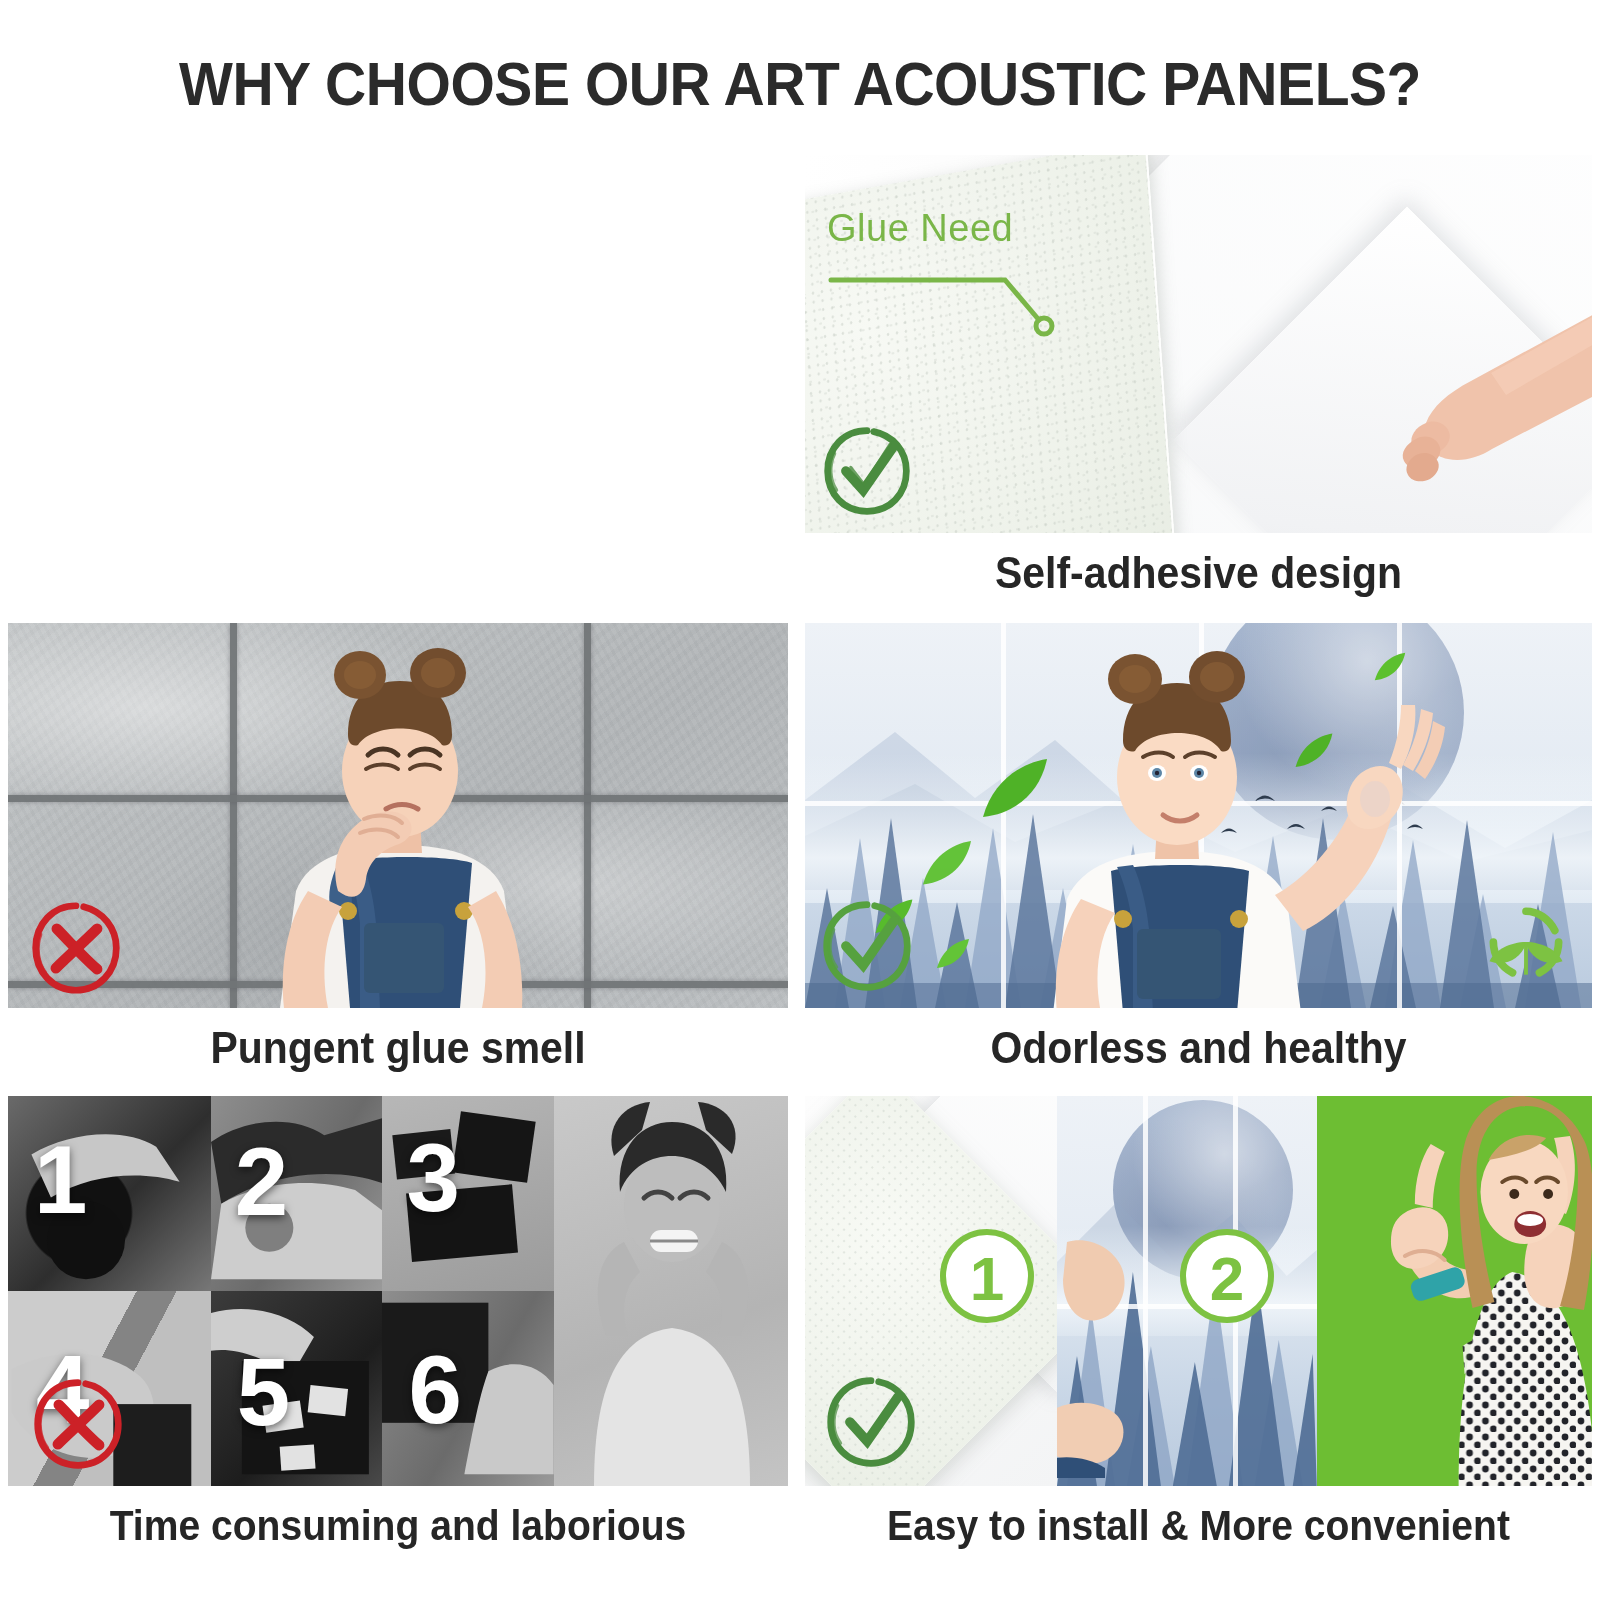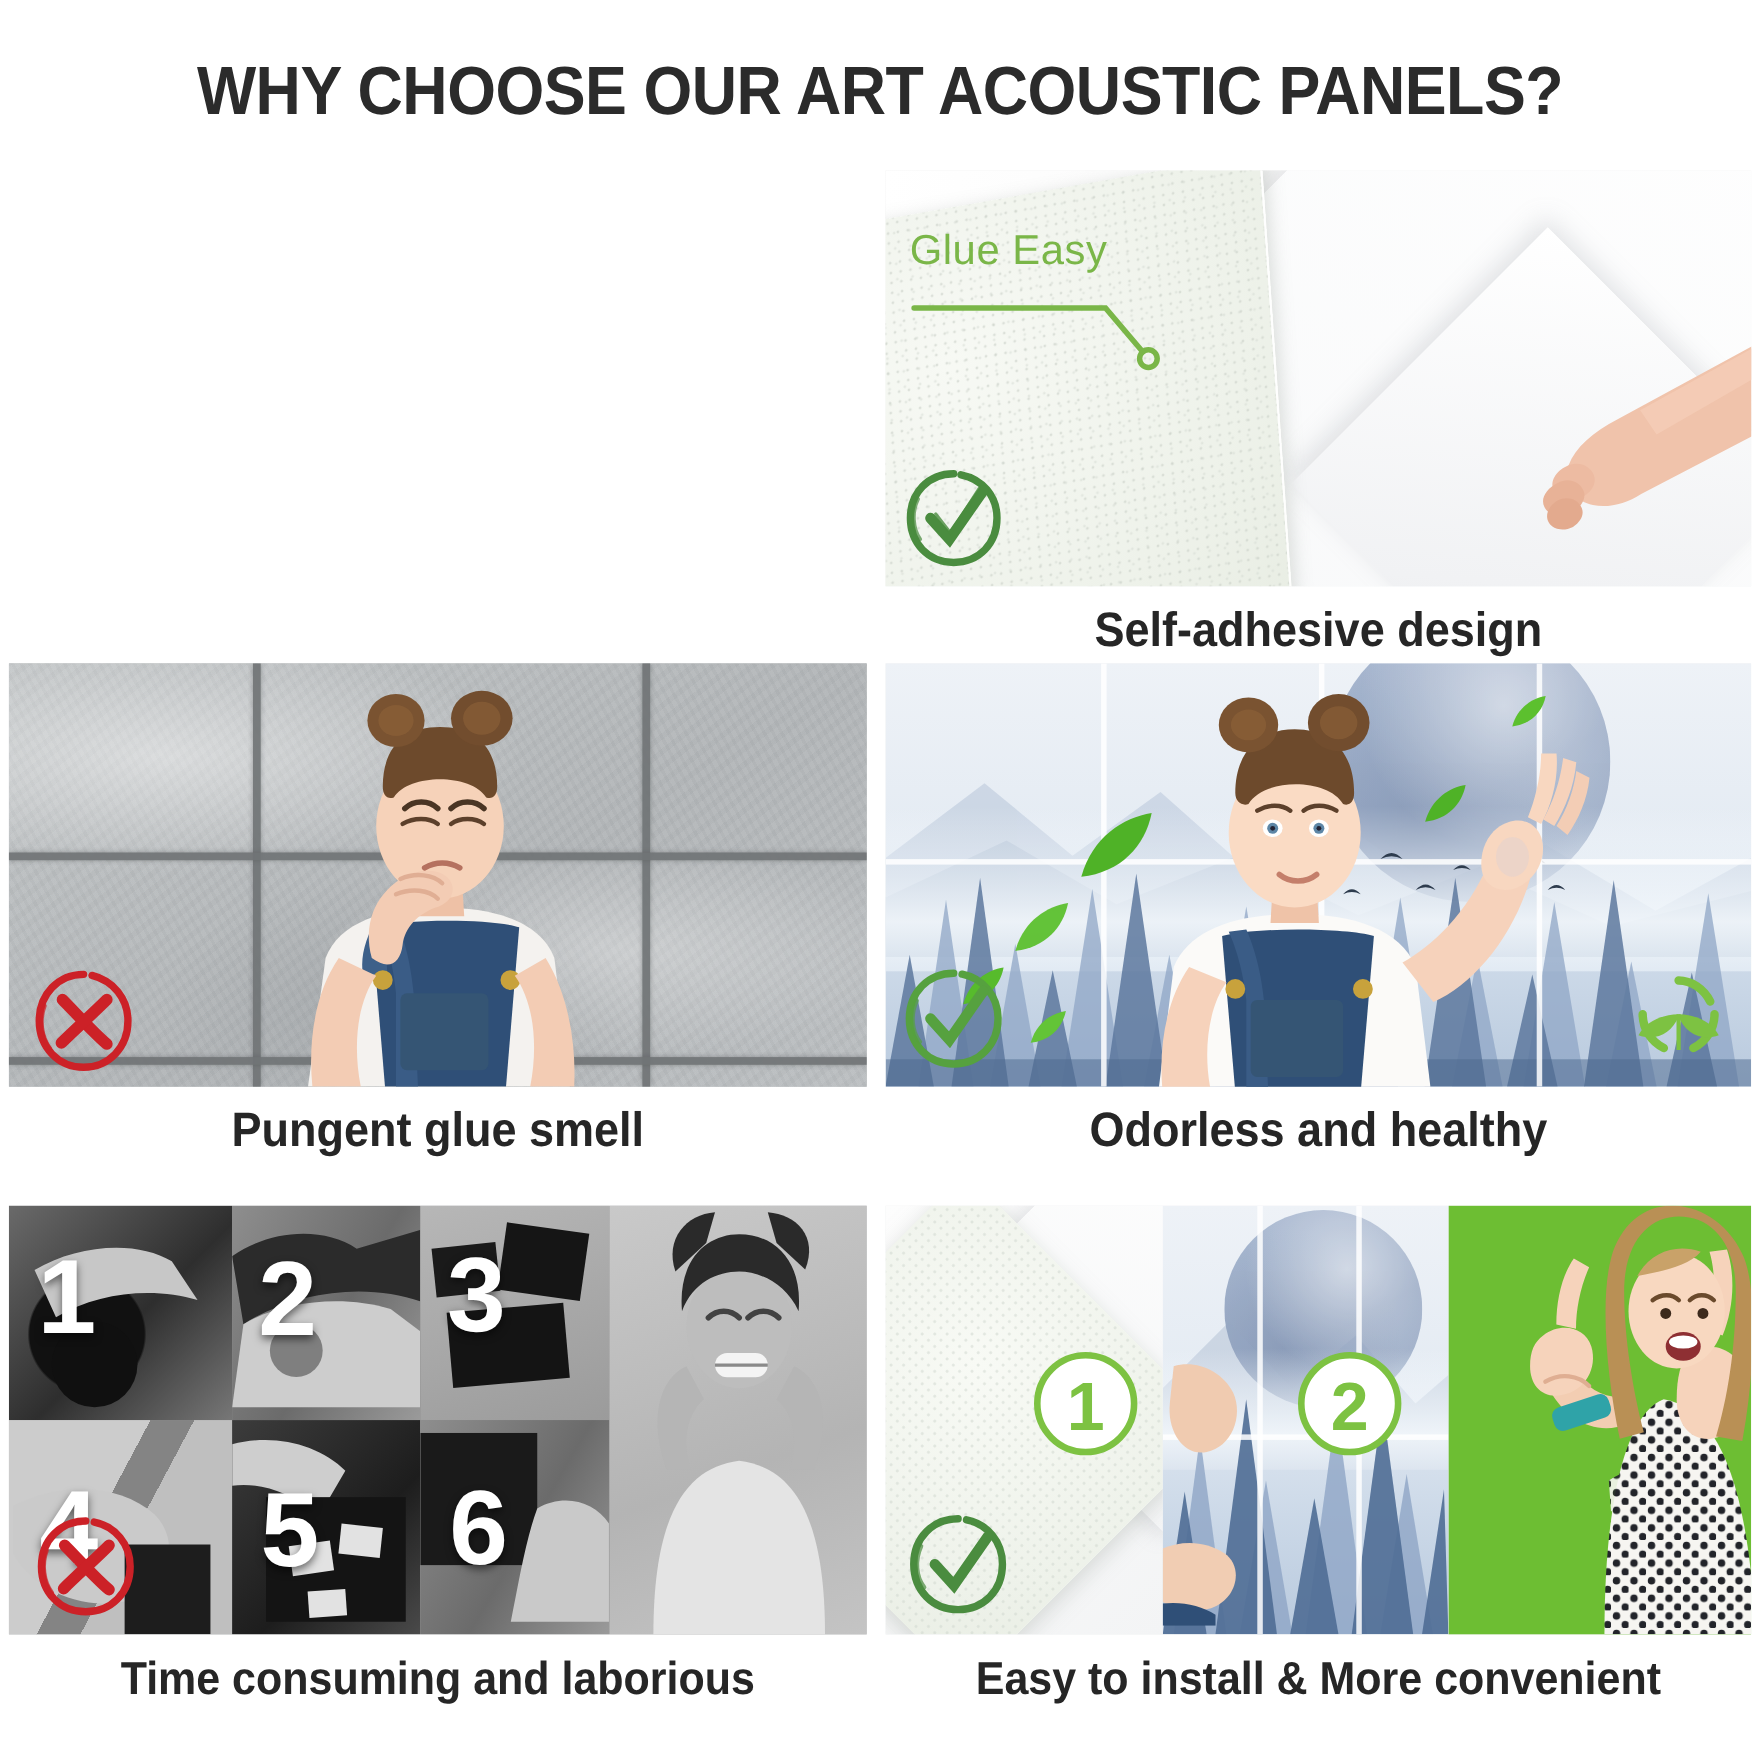--- a/index.html
+++ b/index.html
@@ -24,21 +24,21 @@
     transform-origin:center top;
     white-space:nowrap;
   }
 
   
   .grid {
     position:absolute; left:0; top:155px; width:1600px; height:1420px;
   }
   .row { position:absolute; left:0; width:1600px; }
   .row-0 { top:0;   height:460px; }
-  .row-1 { top:448px; height:465px; }
+  .row-1 { top:468px; height:465px; }
   .row-2 { top:941px; height:470px; }
 
   .cell { position:absolute; top:0; height:100%; }
   .cell-l { left:8px;  width:780px; }
   .cell-r { left:805px; width:787px; }
 
   .media {
     position:relative; width:100%; overflow:hidden;
     background:#f2f3f4;
   }
@@ -265,21 +265,21 @@
                 <path d="M150 136 C140 141 134 150 138 158 C142 166 153 168 163 163
                          C172 158 177 149 173 142 C169 134 159 131 150 136 Z" fill="#e8b297"></path>
                 <path d="M150 152 C142 157 138 165 142 172 C146 179 156 180 164 176
                          C172 171 175 163 171 157 C167 150 158 148 150 152 Z" fill="#e3aa8e"></path>
                 <path d="M225 70 L330 12 L330 40 L240 92 Z" fill="#f5ccb6" opacity=".85"></path>
               </svg>
             </div>
           </div>
 
           <div class="glue-call">
-            <div class="glabel">Glue Easy</div>
+            <div class="glabel">Glue Need</div>
             <svg width="240" height="100" viewBox="0 0 240 100">
               <path d="M4 26 H178 L212 66" fill="none" stroke="#7ab648" stroke-width="5" stroke-linecap="round"></path>
               <circle cx="217" cy="72" r="8" fill="none" stroke="#7ab648" stroke-width="5"></circle>
             </svg>
           </div>
 
           <div class="badge badge-ck">
             <svg viewBox="0 0 100 100">
               <path d="M50 8 C26 8 9 26 9 50 C9 74 26 92 50 92 C74 92 91 74 91 50 C91 29 77 13 57 9" fill="none" stroke="#4a8c3f" stroke-width="7" stroke-linecap="round"></path>
               <path d="M16 32 C10 44 11 60 18 70" fill="none" stroke="#4a8c3f" stroke-width="4" stroke-linecap="round" opacity=".7"></path>

